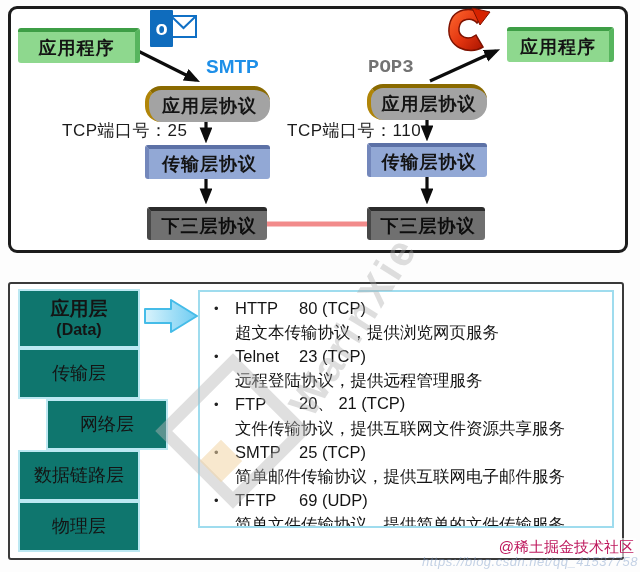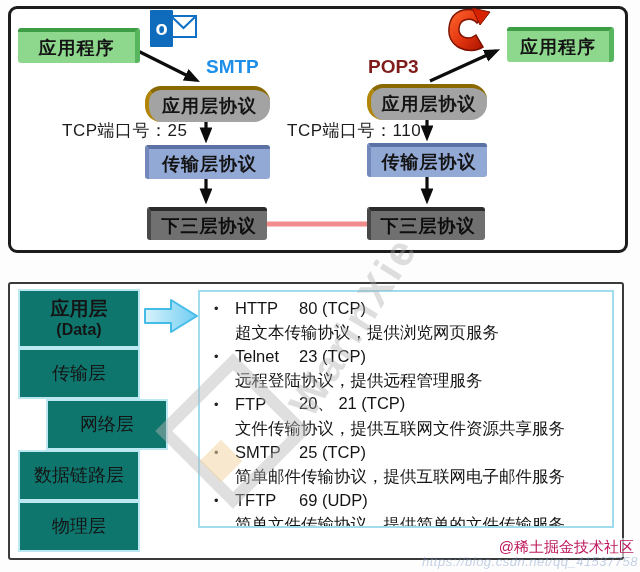--- a/index.html
+++ b/index.html
@@ -30,21 +30,21 @@
   #gold1 {left:145px; top:86px;  width:125px; height:36px;}
   #blue1 {left:145px; top:145px; width:125px; height:34px;}
   #dark1 {left:147px; top:207px; width:120px; height:33px;}
   #green2{left:507px; top:27px;  width:107px; height:35px;}
   #gold2 {left:367px; top:84px;  width:120px; height:36px;}
   #blue2 {left:367px; top:143px; width:120px; height:34px;}
   #dark2 {left:367px; top:207px; width:118px; height:33px;}
 
   .proto-tag{position:absolute; z-index:3; font-size:19px; font-weight:700; white-space:nowrap;}
   #smtp-tag{left:206px; top:56px; color:#1e8fe8;}
-  #pop3-tag{left:368px; top:56px; color:#7f1d1d;}
+  #pop3-tag{left:368px; top:56px; color:#737373;font-family:Liberation Mono, monospace;}
 
   .port-tag{position:absolute; z-index:3; font-size:17px; color:#1b1b1b; white-space:nowrap; letter-spacing:.5px;}
   #port25 {left:62px;  top:119px;}
   #port110{left:287px; top:119px;}
 
   
   .outlook{position:absolute; left:148px; top:8px; width:52px; height:44px; z-index:3;}
   .ol-env{position:absolute; left:22px; top:7px; width:27px; height:23px;}
   .ol-tile{
     position:absolute; left:2px; top:2px; width:23px; height:37px;

